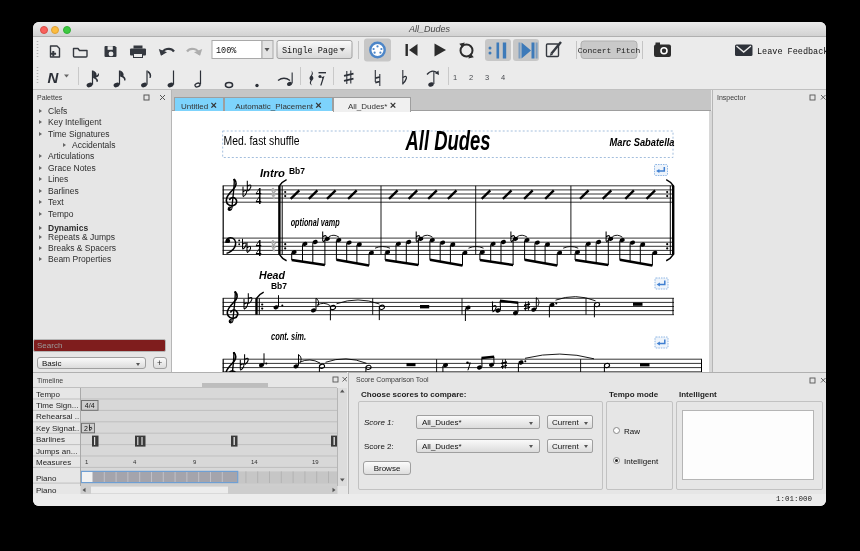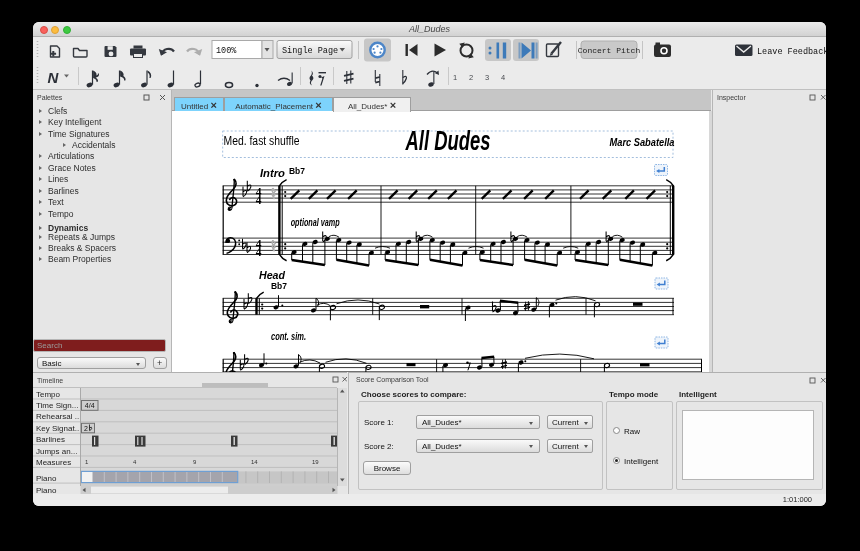--- a/index.html
+++ b/index.html
@@ -24,21 +24,21 @@
   .tabx{font-weight:bold;font-size:11px;color:#333;}
   
   .phead{font-size:7px;color:#3c3c3c;}
   
   .pitem{position:absolute;left:0;width:138px;height:11.45px;font-size:8.5px;color:#2d2d2d;line-height:11.45px;}
   .pitem .arr{position:absolute;left:6px;top:3px;width:0;height:0;border-left:3.5px solid #666;border-top:2.8px solid transparent;border-bottom:2.8px solid transparent;}
   .pitem .lbl{position:absolute;left:15px;top:0;}
   
   .timeline{position:absolute;left:0;top:350px;width:314px;height:122px;background:#e6e6e6;border-top:1px solid #b0b0b0;}
   .scomp{position:absolute;left:315px;top:350px;width:478px;height:122px;background:#e6e6e6;border-top:1px solid #b0b0b0;border-left:1px solid #b6b6b6;}
-  .statusbar{position:absolute;left:0;top:472px;width:793px;height:12px;background:#ececec;font-size:7.5px;color:#222;}
+  .statusbar{position:absolute;left:0;top:472px;width:793px;height:12px;background:#ececec;font-size:7.5px;color:#222;font-family:Liberation Mono, monospace;}
   .gbox{position:absolute;border:1px solid #c2c2c2;border-radius:2px;}
   .glabel{position:absolute;font-size:8px;font-weight:bold;color:#1e1e1e;background:#e6e6e6;padding:0 2px;}
   .combo{position:absolute;box-sizing:border-box;border:1px solid #9f9f9f;border-radius:2px;background:linear-gradient(#fafafa,#dcdcdc);font-size:8px;color:#111;}
   .btn{position:absolute;box-sizing:border-box;border:1px solid #9f9f9f;border-radius:3px;background:linear-gradient(#fbfbfb,#dedede);font-size:8px;color:#111;text-align:center;}
   .dna{position:absolute;width:0;height:0;border-left:2.8px solid transparent;border-right:2.8px solid transparent;border-top:3.5px solid #555;}
   .radio{position:absolute;width:7px;height:7px;border-radius:50%;border:1px solid #8a8a8a;background:#fdfdfd;box-sizing:border-box;}
   .rlabel{position:absolute;font-size:8px;color:#111;}
 </style>
 </head>
 <body>
@@ -703,21 +703,21 @@
   </svg>
   </div>
   <div class="scomp" id="scomp">
     <div class="phead" style="position:absolute;left:7px;top:3px;">Score Comparison Tool</div>
     <svg class="abs" style="left:460px;top:4px;" width="18" height="8" viewBox="0 0 18 8">
       <rect x="1" y="1" width="5" height="5" fill="none" stroke="#555" stroke-width="0.9"></rect>
       <path d="M12,1 l4.5,4.5 M16.5,1 l-4.5,4.5" stroke="#555" stroke-width="0.9"></path>
     </svg>
     <div class="gbox" style="left:9px;top:28px;width:243px;height:87px;"></div>
     <div class="glabel" style="left:10px;top:17px;">Choose scores to compare:</div>
-    <div class="rlabel" style="left:15px;top:45px;">Score 1:</div>
+    <div class="rlabel" style="left:15px;top:45px;font-style:italic;">Score 1:</div>
     <div class="combo" style="left:67px;top:42px;width:124px;height:14px;line-height:13px;"><span style="padding-left:5px;">All_Dudes*</span><span class="dna" style="right:6px;top:5.5px;position:absolute;"></span></div>
     <div class="combo" style="left:198px;top:42px;width:46px;height:14px;line-height:13px;"><span style="padding-left:4px;">Current</span><span class="dna" style="right:4px;top:5.5px;position:absolute;"></span></div>
     <div class="rlabel" style="left:15px;top:68.5px;">Score 2:</div>
     <div class="combo" style="left:67px;top:65.5px;width:124px;height:14px;line-height:13px;"><span style="padding-left:5px;">All_Dudes*</span><span class="dna" style="right:6px;top:5.5px;position:absolute;"></span></div>
     <div class="combo" style="left:198px;top:65.5px;width:46px;height:14px;line-height:13px;"><span style="padding-left:4px;">Current</span><span class="dna" style="right:4px;top:5.5px;position:absolute;"></span></div>
     <div class="btn" style="left:14px;top:88px;width:48px;height:13.5px;line-height:13px;">Browse</div>
     <div class="gbox" style="left:257px;top:28px;width:65px;height:87px;"></div>
     <div class="glabel" style="left:258px;top:17px;">Tempo mode</div>
     <div class="radio" style="left:263.5px;top:54px;"></div>
     <div class="rlabel" style="left:275px;top:54px;">Raw</div>

